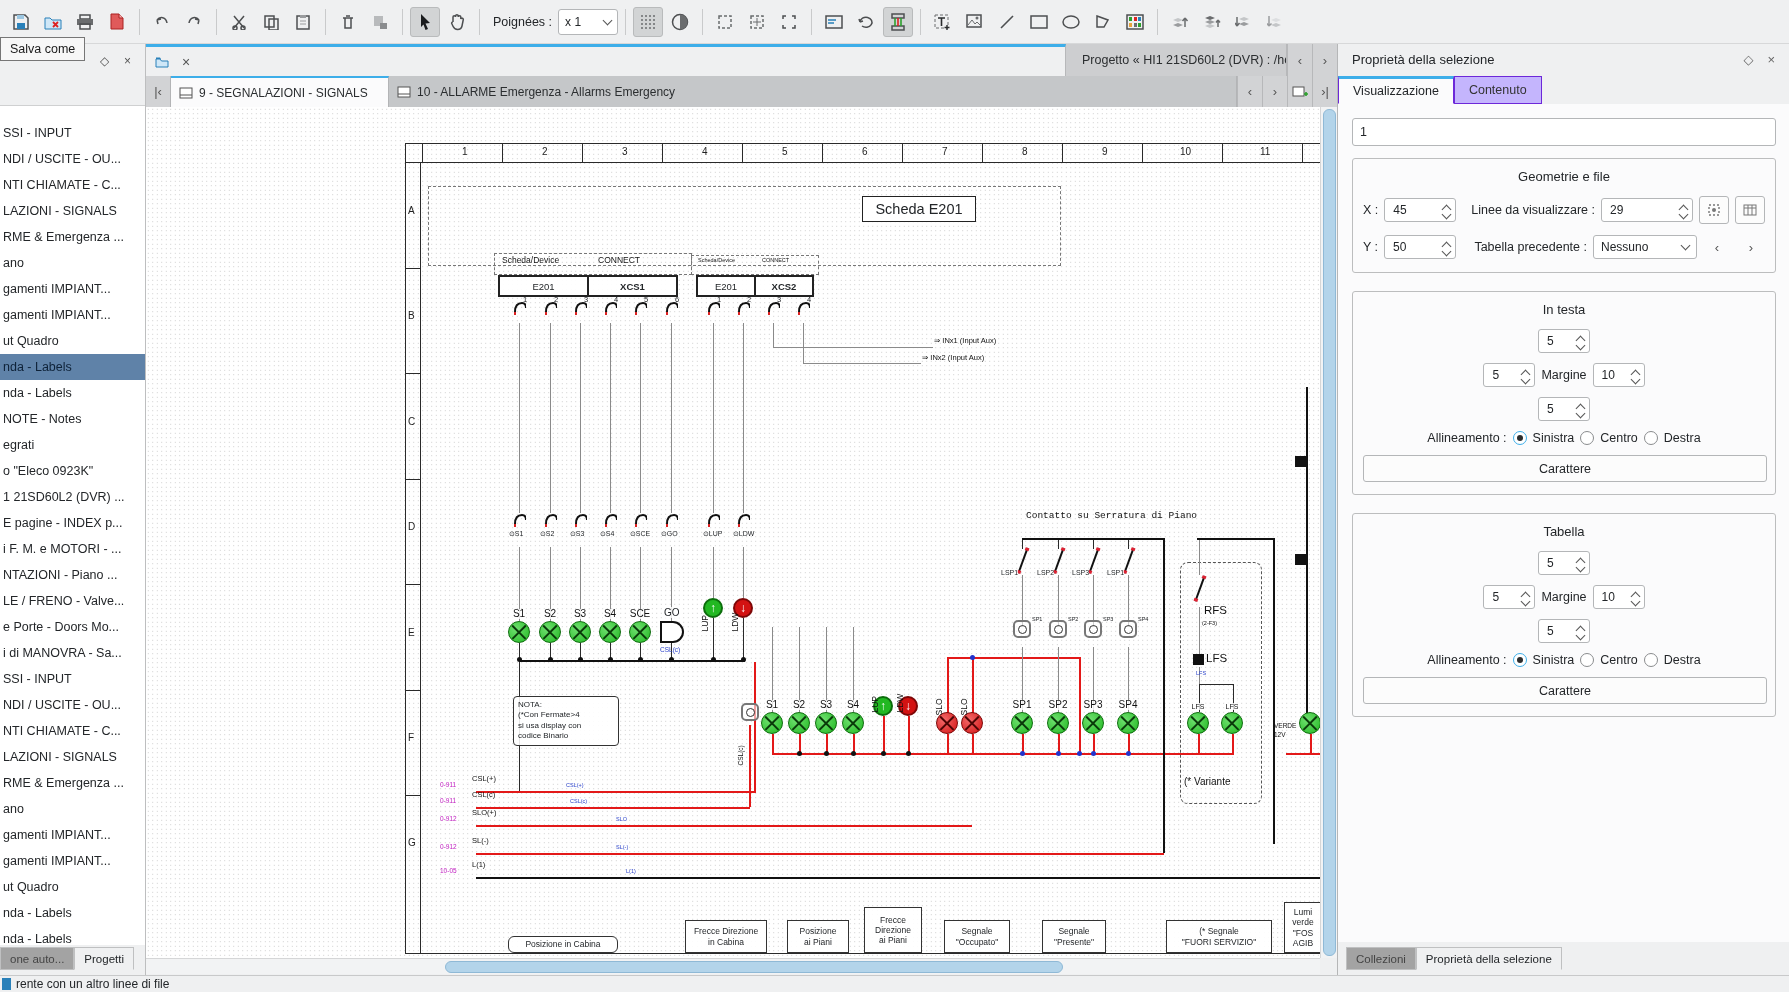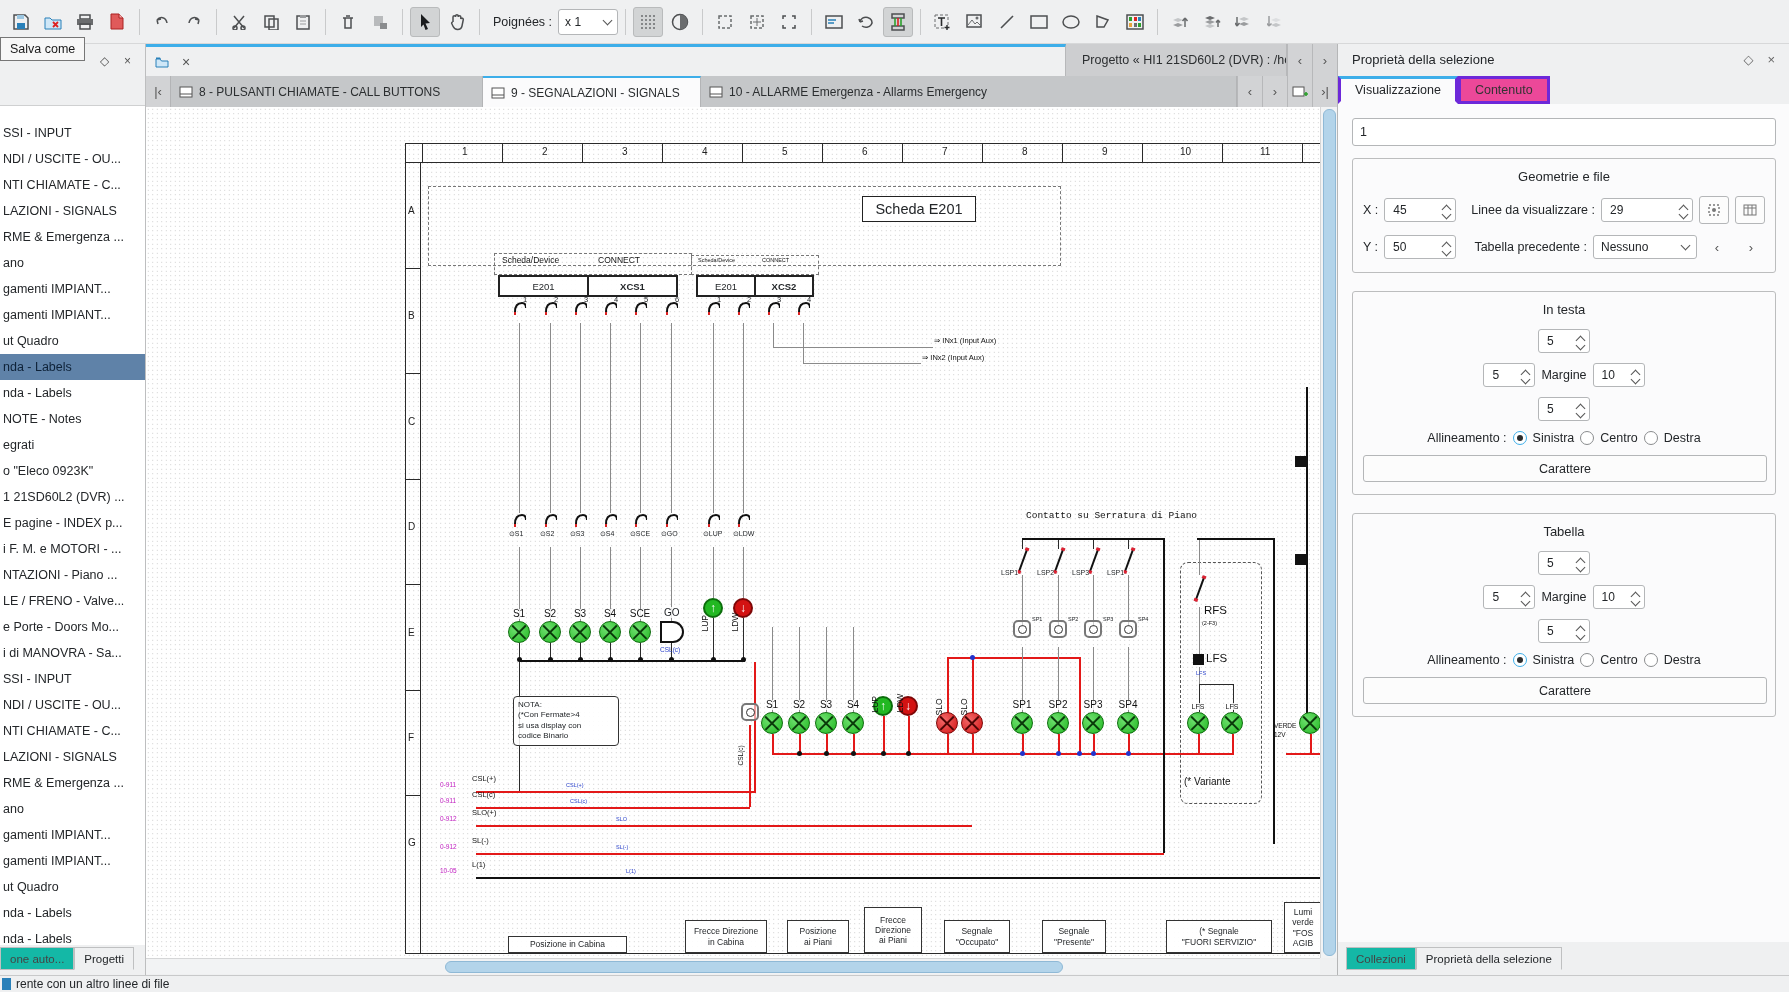--- a/index.html
+++ b/index.html
@@ -23,21 +23,21 @@
            font-size:12.5px;padding:4px 9px;z-index:60;white-space:nowrap}
   
   #dock-left{position:absolute;left:0;top:44px;width:146px;height:931px;background:#eff0f1;
              border-right:1px solid #bdbebf;box-sizing:border-box}
   .dock-float{position:absolute;top:10px;font-size:12px;color:#555}
   #dock-left .tree{position:absolute;left:0;top:61px;width:145px;height:840px;background:#ffffff;
                    border-top:1px solid #cfd0d1;overflow:hidden;padding-top:14px;box-sizing:border-box}
   .tree-item{height:26px;line-height:26px;font-size:12.5px;padding-left:3px;white-space:nowrap;color:#232629}
   .tree-item.sel{background:#5f82a8;color:#0e2238}
   .dock-tabs{position:absolute;left:0;bottom:5px;height:23px;display:flex;font-size:11.5px}
-  .dock-tab{padding:0 9px;display:flex;align-items:center;background:#14b8a6;border:1px solid #bfc0c1;
+  .dock-tab{padding:0 9px;display:flex;align-items:center;background:#a3a3a3;border:1px solid #bfc0c1;
             color:#444;white-space:nowrap;overflow:hidden}
   .dock-tab.active{background:#eff0f1;border-bottom-color:#eff0f1;color:#232629}
   
   #tabrow1{position:absolute;left:146px;top:44px;width:1191px;height:32px;background:#cdced0;display:flex;align-items:stretch}
   #tabrow2{position:absolute;left:146px;top:76px;width:1191px;height:31px;background:#c5c7c9;display:flex;align-items:stretch}
   .ptab{display:flex;align-items:center;gap:7px;padding:0 9px;font-size:12.5px;white-space:nowrap;overflow:hidden;
         color:#2b2e30;border-right:1px solid #b7b8ba}
   .ptab.active{background:#eff0f1;border-top:3px solid #3daee9;box-sizing:border-box}
   .tab-close{font-size:14px;color:#555;margin-left:6px}
   .nav-btn{width:24px;display:flex;align-items:center;justify-content:center;font-size:13px;color:#555;
@@ -108,21 +108,21 @@
   #vscroll{position:absolute;left:1320px;top:107px;width:17px;height:851px;background:#f2f3f4;border-left:1px solid #d5d6d7;box-sizing:border-box}
   #vscroll .thumb{position:absolute;left:2px;top:2px;width:11px;height:845px;background:#b3d4ea;border:1px solid #8fb9d6;border-radius:6px}
   #hscroll{position:absolute;left:146px;top:958px;width:1174px;height:16px;background:#f2f3f4;border-top:1px solid #d5d6d7;box-sizing:border-box}
   #hscroll .thumb{position:absolute;top:2px;left:299px;width:616px;height:10px;background:#b3d4ea;border:1px solid #8fb9d6;border-radius:6px}
   
   #panel{position:absolute;left:1337px;top:44px;width:452px;height:931px;background:#eff0f1;border-left:1px solid #b5b6b7;box-sizing:border-box}
   .panel-head{height:30px;display:flex;align-items:center;padding:0 14px;font-size:13px}
   .panel-head .sp{flex:1}
   .panel-head .hbtn{color:#666;font-size:13px;margin-left:14px}
   .panel-tabs{display:flex;height:28px;margin-top:2px}
-  .panel-tab{padding:0 14px;display:flex;align-items:center;font-size:12.5px;background:#ec4899;border:3px solid #6d28d9;color:#333}
+  .panel-tab{padding:0 14px;display:flex;align-items:center;font-size:12.5px;background:#c4b5fd;border:1px solid #6d28d9;color:#333}
   .panel-tab.active{background:#fbfbfc;border-top:3px solid #3daee9;border-bottom-color:#fbfbfc;color:#232629}
   .panel-body{position:absolute;left:0;top:60px;width:452px;height:838px;background:#fbfbfc;padding:14px;box-sizing:border-box}
   .field{height:26px;background:#fff;border:1px solid #b4b6b8;border-radius:3px;display:flex;align-items:center;
          padding:0 7px;font-size:12.5px;margin-bottom:12px}
   .group{border:1px solid #bcbdbe;border-radius:3px;padding:8px 10px 12px;margin-bottom:18px}
   .group-title{text-align:center;font-size:13px;margin:2px 0 12px}
   .grow{display:flex;align-items:center;gap:6px;margin-bottom:10px;font-size:12.5px}
   .grow:last-child{margin-bottom:0}
   .grow.center{justify-content:center}
   .spin{height:24px;background:#fff;border:1px solid #b4b6b8;border-radius:3px;display:flex;align-items:center;
@@ -444,27 +444,20 @@
         <path d="M1 3 V1.5 h4 l1 1.5 z" fill="#2980b9"></path>
       </svg>
     <span>Progetto « HI1 21SD60L2 (DVR) : /home/tiziano/Work/IN LAVORO/Org 1</span>
   </div>
   <div class="nav-btn">‹</div>
   <div class="nav-btn">›</div>
 </div>
 
 <div id="tabrow2">
   <div class="nav-btn" style="border-left:none;border-right:1px solid #b3b4b6">|‹</div>
-  <div class="dtab" style="flex:0 0 295px">
-    <svg width="14" height="12">
-        <rect x="1" y="1" width="12" height="10" fill="#fff" stroke="#555"></rect>
-        <line x1="1" y1="8" x2="13" y2="8" stroke="#555"></line>
-      </svg>
-    <span>8 - PULSANTI CHIAMATE - CALL BUTTONS</span>
-  </div>
   <div class="dtab active" style="flex:0 0 218px">
     <svg width="14" height="12">
         <rect x="1" y="1" width="12" height="10" fill="#fff" stroke="#555"></rect>
         <line x1="1" y1="8" x2="13" y2="8" stroke="#555"></line>
       </svg>
     <span>9 - SEGNALAZIONI - SIGNALS</span>
   </div>
   <div class="dtab" style="flex:1 1 auto">
     <svg width="14" height="12">
         <rect x="1" y="1" width="12" height="10" fill="#fff" stroke="#555"></rect>
@@ -896,21 +889,21 @@
 
   <div class="nota">
     <span>NOTA:</span>
       <span>(*Con Fermate&gt;4</span>
     <span>si usa display con</span>
       <span>codice Binario</span>
   </div>
 
   <div class="layer">
 
-  <div class="cap" style="left: 362px; top: 829px; width: 119px; height: 17px;">
+  <div class="cap" style="left: 362px; top: 829px; width: 110px; height: 17px; border-radius: 6px;">
       <span>Posizione in Cabina</span>
         <span></span>
         <span></span>
         <span></span>
     </div>
       <div class="cap" style="left: 539px; top: 813px; width: 82px; height: 33px;">
       <span>Frecce Direzione</span>
         <span>in Cabina</span>
         <span></span>
         <span></span>

